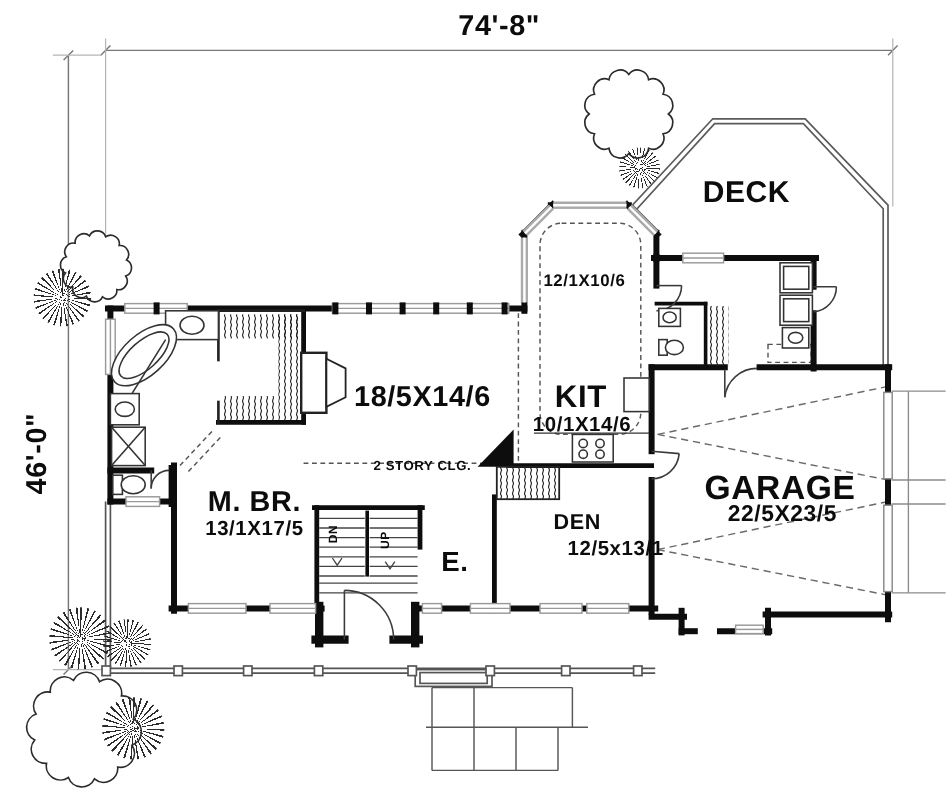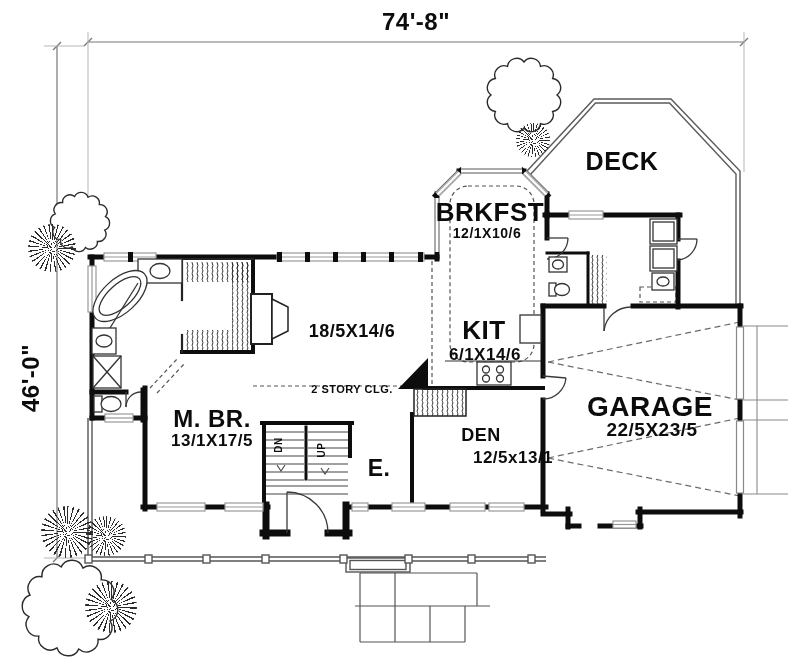--- a/index.html
+++ b/index.html
@@ -306,28 +306,27 @@
 <div class="burst" style="left:28px;top:224px;width:48px;height:48px;"></div>
 <div class="burst" style="left:41px;top:506px;width:52px;height:52px;"></div>
 <div class="burst" style="left:86px;top:516px;width:40px;height:40px;"></div>
 <div class="burst" style="left:85px;top:581px;width:52px;height:52px;"></div>
 
 <div class="lbl" style="left:416px;top:22px;font-size:24px;">74'-8"</div>
 <div class="lbl rot" style="left:31px;top:378px;font-size:24px;">46'-0"</div>
 
 <div class="lbl" style="left:622px;top:161px;font-size:25px;">DECK</div>
 
-<div class="lbl" style="left:490px;top:212px;font-size:26px;">BRKFST</div>
 <div class="lbl" style="left:487px;top:233px;font-size:14px;">12/1X10/6</div>
 
-<div class="lbl" style="left:352px;top:331px;font-size:18px;">18/5X14/6</div>
+<div class="lbl" style="left:352px;top:331px;font-size:24px;">18/5X14/6</div>
 <div class="lbl" style="left:352px;top:347px;font-size:11px;margin-top:42px;">2 STORY CLG.</div>
 
 <div class="lbl" style="left:484px;top:330px;font-size:26px;">KIT</div>
-<div class="lbl" style="left:485px;top:354px;font-size:17px;">6/1X14/6</div>
+<div class="lbl" style="left:485px;top:354px;font-size:17px;">10/1X14/6</div>
 
 <div class="lbl" style="left:212px;top:419px;font-size:24px;text-align:center;">M. BR.</div>
 <div class="lbl" style="left:212px;top:440px;font-size:17px;">13/1X17/5</div>
 
 <div class="lbl" style="left:481px;top:435px;font-size:18px;">DEN</div>
 <div class="lbl" style="left:481px;top:457px;font-size:17px;margin-left:32px;">12/5x13/1</div>
 
 <div class="lbl" style="left:650px;top:407px;font-size:28px;text-align:center;">GARAGE</div>
 <div class="lbl" style="left:652px;top:429px;font-size:19px;">22/5X23/5</div>
 

